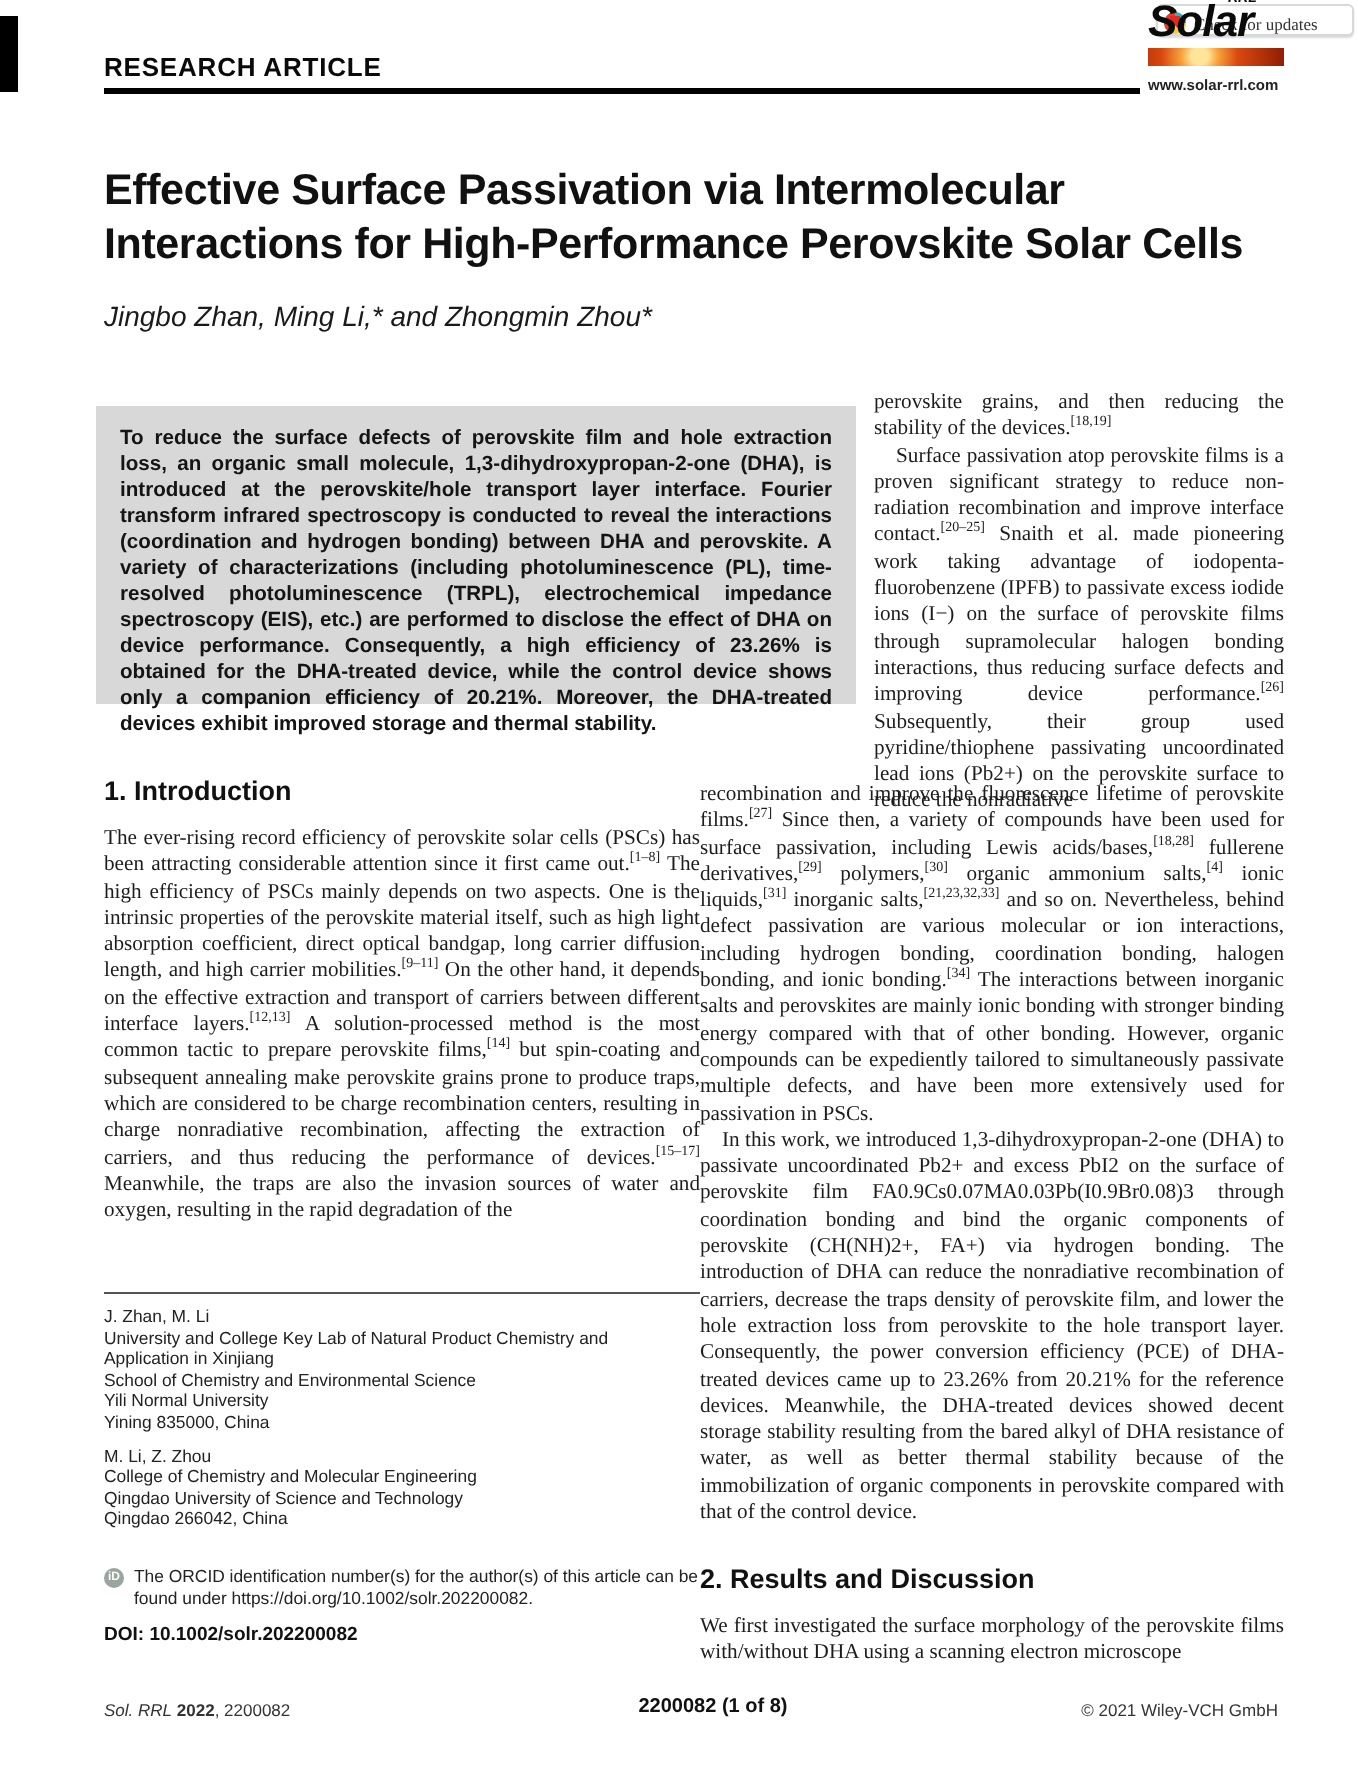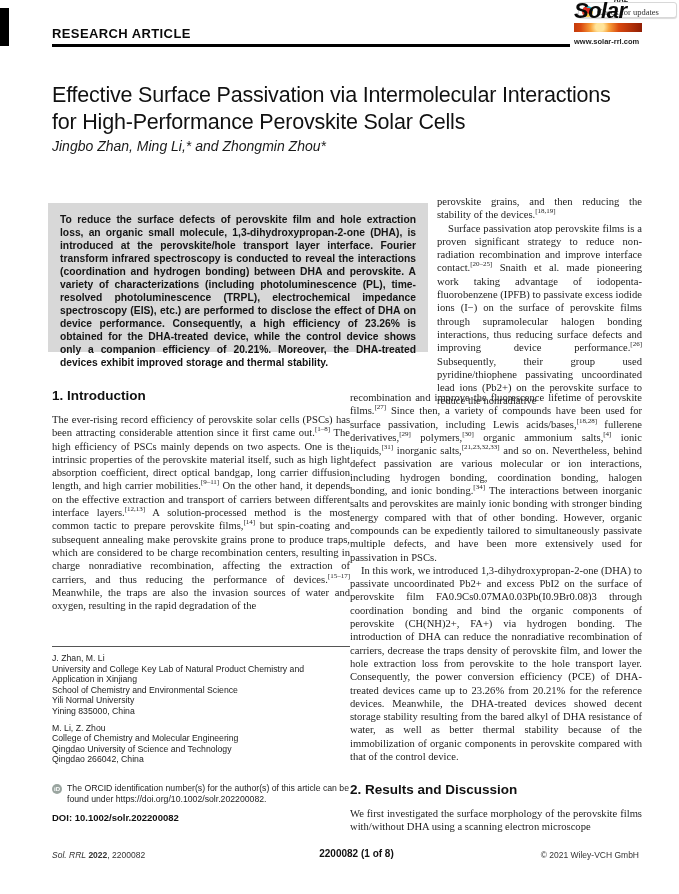--- a/index.html
+++ b/index.html
@@ -27,23 +27,23 @@
   .logo-word{font-family:"Liberation Sans",sans-serif;font-style:italic;font-weight:700;
              font-size:22px;line-height:22px;color:#0a0a0a;letter-spacing:-.5px;}
   .logo-rrl{position:absolute;left:40px;top:-4px;font-family:"Liberation Sans",sans-serif;
             font-style:italic;font-weight:700;font-size:7px;color:#0a0a0a;}
   .logo-bar{width:68px;height:9px;margin-top:1px;
             background:radial-gradient(circle at 38% 45%, #ffe49a 0 10%, #f8a13b 22%, #d9480f 45%, #8f1d04 100%);}
   .logo-url{margin-top:5px;font-family:"Liberation Sans",sans-serif;font-weight:700;
             font-size:7.5px;color:#222;white-space:nowrap;}
 
   .title{position:absolute;left:52px;top:82px;width:575px;
-         font-family:"Liberation Sans",sans-serif;font-weight:400;font-size:21.5px;
+         font-family:"Liberation Sans",sans-serif;font-weight:700;font-size:21.5px;
          line-height:27px;letter-spacing:-.2px;color:#111;}
-  .authors{position:absolute;left:52px;top:138px;width:560px;
+  .authors{position:absolute;left:52px;top:150px;width:560px;
            font-family:"Liberation Sans",sans-serif;font-style:italic;font-size:14px;color:#1a1a1a;}
 
   .abstract-box{position:absolute;left:48px;top:203px;width:380px;height:149px;
                 background:#d8d8d8;box-sizing:border-box;padding:10px 12px;}
   .abstract-text{font-family:"Liberation Sans",sans-serif;font-weight:700;font-size:10.3px;
                  line-height:13px;text-align:justify;color:#141414;}
 
   .body-text{font-size:10.6px;line-height:13.3px;text-align:justify;}
   .body-text p{margin:0;}
   .body-text p.indent{text-indent:11px;}

